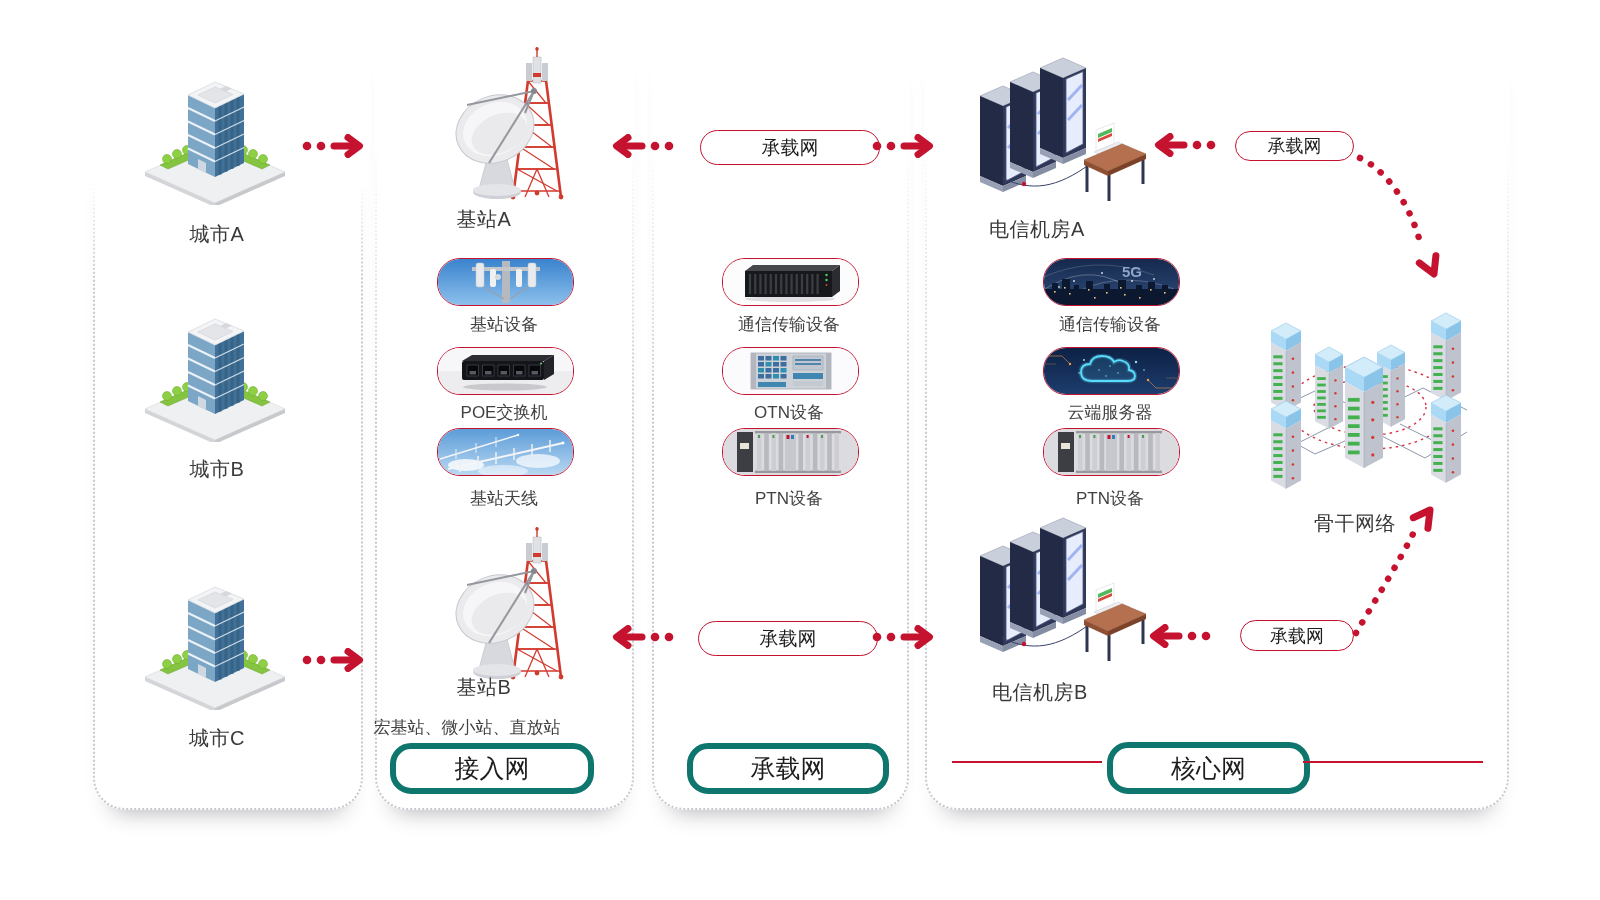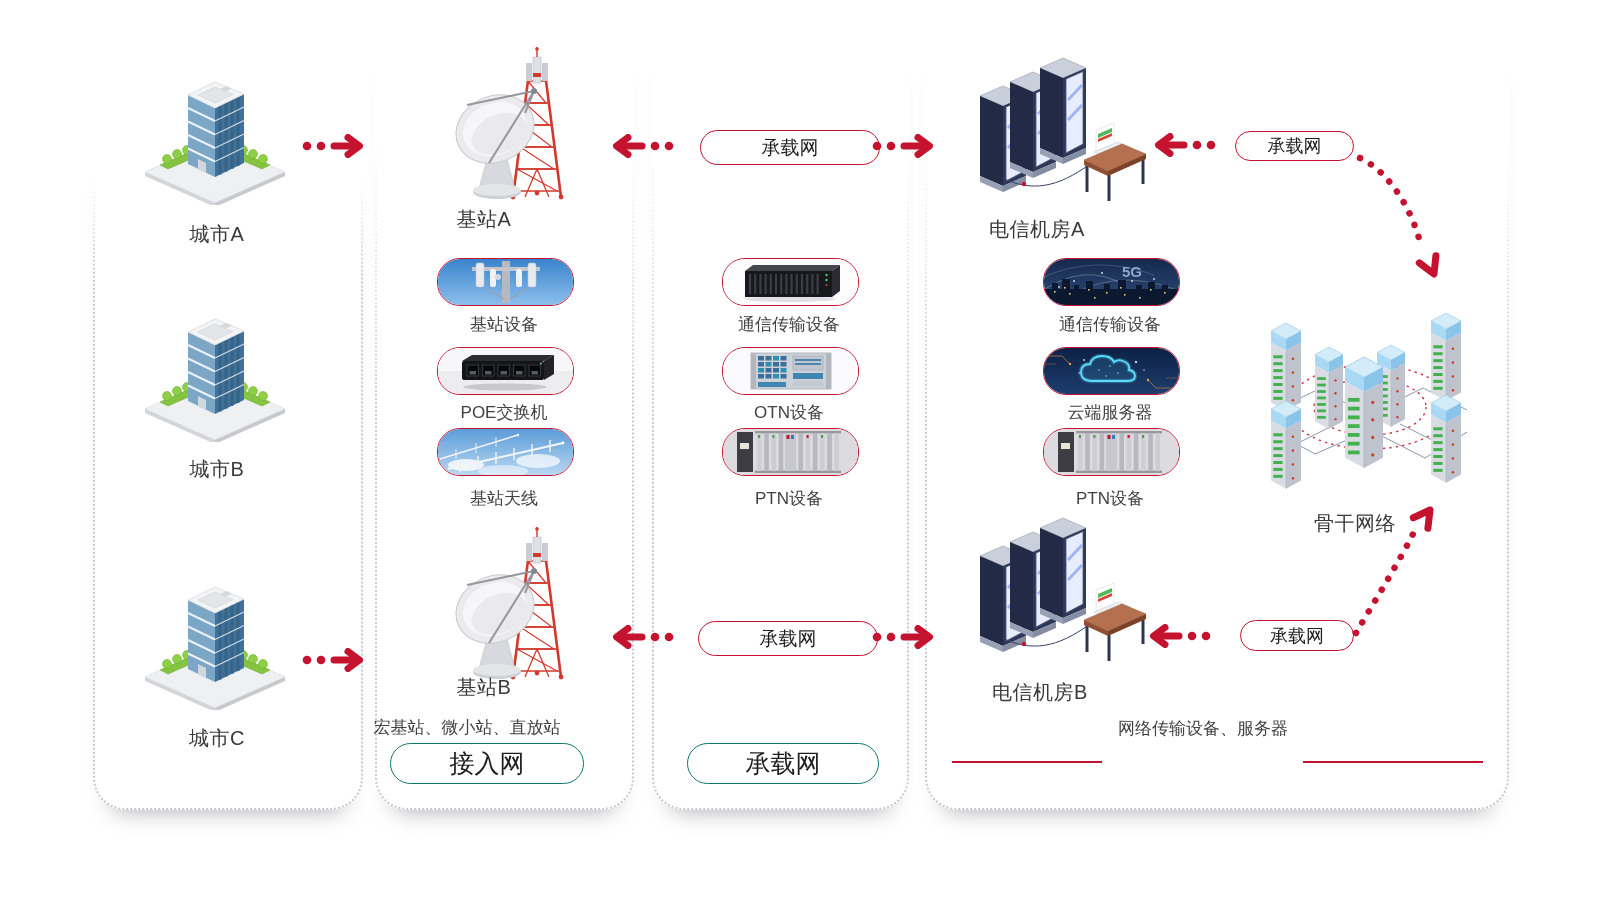--- a/index.html
+++ b/index.html
@@ -10,21 +10,21 @@
   .panel::after{content:"";position:absolute;left:-3px;right:-3px;top:-3px;
          height:var(--fade,380px);
          background:linear-gradient(180deg,#fff 28%,rgba(255,255,255,0));}
   .icon{position:absolute;}
   .icon svg{display:block;}
   .label{position:absolute;text-align:center;color:#3a3a3a;}
   .lbl-lg{font-size:20px;letter-spacing:.5px;}
   .lbl-sm{font-size:17px;color:#424242;}
   .oval{position:absolute;border:1.5px solid #c4122f;border-radius:999px;background:#fff;
         display:flex;align-items:center;justify-content:center;font-size:19px;color:#1d1d1d;}
-  .badge{position:absolute;border:1px solid #0f766e;border-radius:21px;background:#fff;
+  .badge{position:absolute;border:6px solid #0f766e;border-radius:21px;background:#fff;
         display:flex;align-items:center;justify-content:center;font-size:25px;color:#1d1d1d;}
   .redline{position:absolute;height:2px;background:#c4122f;}
   .pill{position:absolute;width:135px;height:46px;border:1.5px solid #c4122f;border-radius:23px;
         overflow:hidden;background:#fff;}
   .pill svg{display:block;width:135px;height:46px;}
   .arrow{position:absolute;}
   .arrow svg{display:block;}
   .arc{position:absolute;}
 </style>
 </head>
@@ -563,17 +563,17 @@
       <use href="#bb-tower" x="90" y="74" width="38" height="116"></use>
     </svg>
   </div>
   <div class="label lbl-lg" style="left:1255px;top:510px;width:200px">骨干网络</div>
 
   <div class="label lbl-sm" style="left:337px;top:716px;width:260px">宏基站、微小站、直放站</div>
   <div class="badge" style="left:390px;top:743px;width:192px;height:39px">接入网</div>
 
   <div class="badge" style="left:687px;top:743px;width:190px;height:39px">承载网</div>
 
-  <div class="label lbl-sm" style="left:1073px;top:717px;width:260px">网络传输设备、服务器</div>
+  <div class="badge" style="left:1107px;top:742px;width:191px;height:40px">核心网</div>
   <div class="redline" style="left:952px;top:761px;width:150px;height:1.5px"></div>
   <div class="redline" style="left:1303px;top:761px;width:180px;height:1.5px"></div>
 
 </div>
 
 </body></html>

